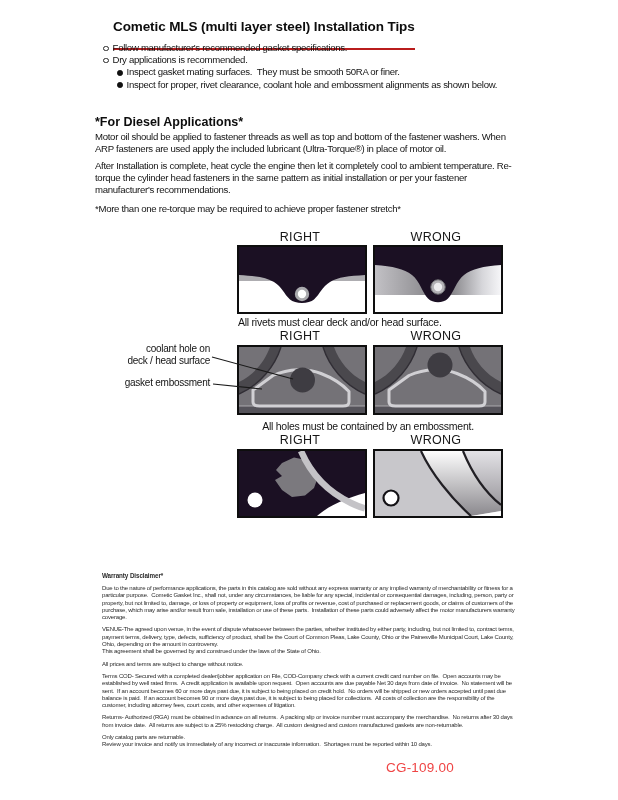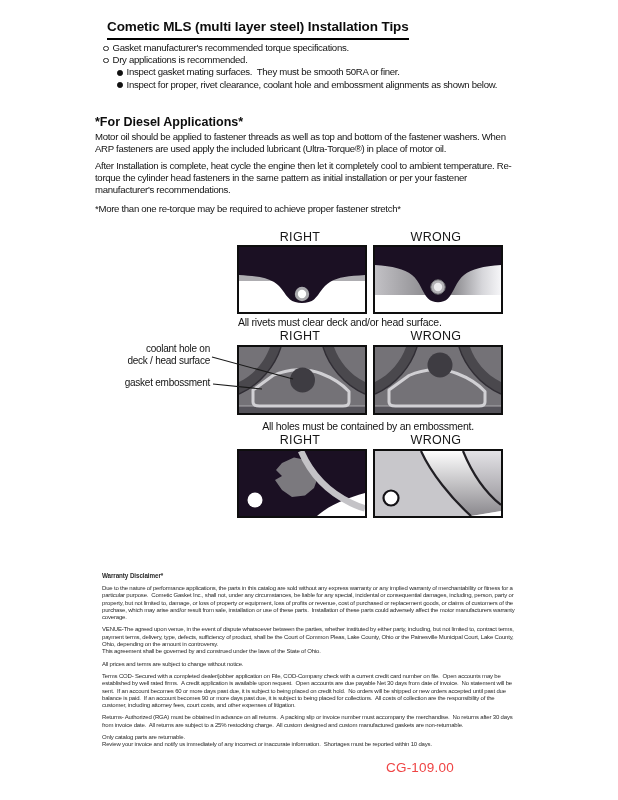--- a/index.html
+++ b/index.html
@@ -3,22 +3,22 @@
 <meta charset="utf-8">
 <style>
   html,body { margin:0; padding:0; background:#ffffff; }
   .page {
     position:relative; width:618px; height:800px; background:#fff;
     font-family:"Liberation Sans", sans-serif; color:#151515; overflow:hidden;
   }
   .abs { position:absolute; }
 
   .title {
-    left:107px; top:19px; font-size:13.5px; font-weight:700; letter-spacing:-0.1px;
-    border-bottom:2px solid #000000; padding-bottom:4px; color:#0d0d0d;
+    left:113px; top:19px; font-size:13.5px; font-weight:700; letter-spacing:-0.1px;
+    border-bottom:2px solid #b91c1c; padding-bottom:14px; color:#0d0d0d;
   }
 
   .bullets { left:103px; top:42px; width:440px; }
   .bullet { display:flex; align-items:flex-start; line-height:12.4px; }
   .bullet .mk {
     flex:none; width:3.6px; height:3.6px; border:1px solid #2a2a2a; border-radius:50%;
     margin:3.6px 4px 0 0; background:transparent;
   }
   .bullet.sub { margin-left:14px; }
   .bullet.sub .mk { background:#111; border-color:#111; }
@@ -58,21 +58,21 @@
 </head>
 <body>
 
 <div class="page">
 
   <div class="abs title">Cometic MLS (multi layer steel) Installation Tips</div>
 
   <div class="abs bullets">
     <div class="bullet">
       <span class="mk"></span>
-      <span class="txt">Gasket manufacturer's recommended torque specifications.</span>
+      <span class="txt">Follow manufacturer's recommended gasket specifications.</span>
     </div>
     <div class="bullet">
       <span class="mk"></span>
       <span class="txt">Dry applications is recommended.</span>
     </div>
     <div class="bullet sub">
       <span class="mk"></span>
       <span class="txt">Inspect gasket mating surfaces.  They must be smooth 50RA or finer.</span>
     </div>
     <div class="bullet sub">

